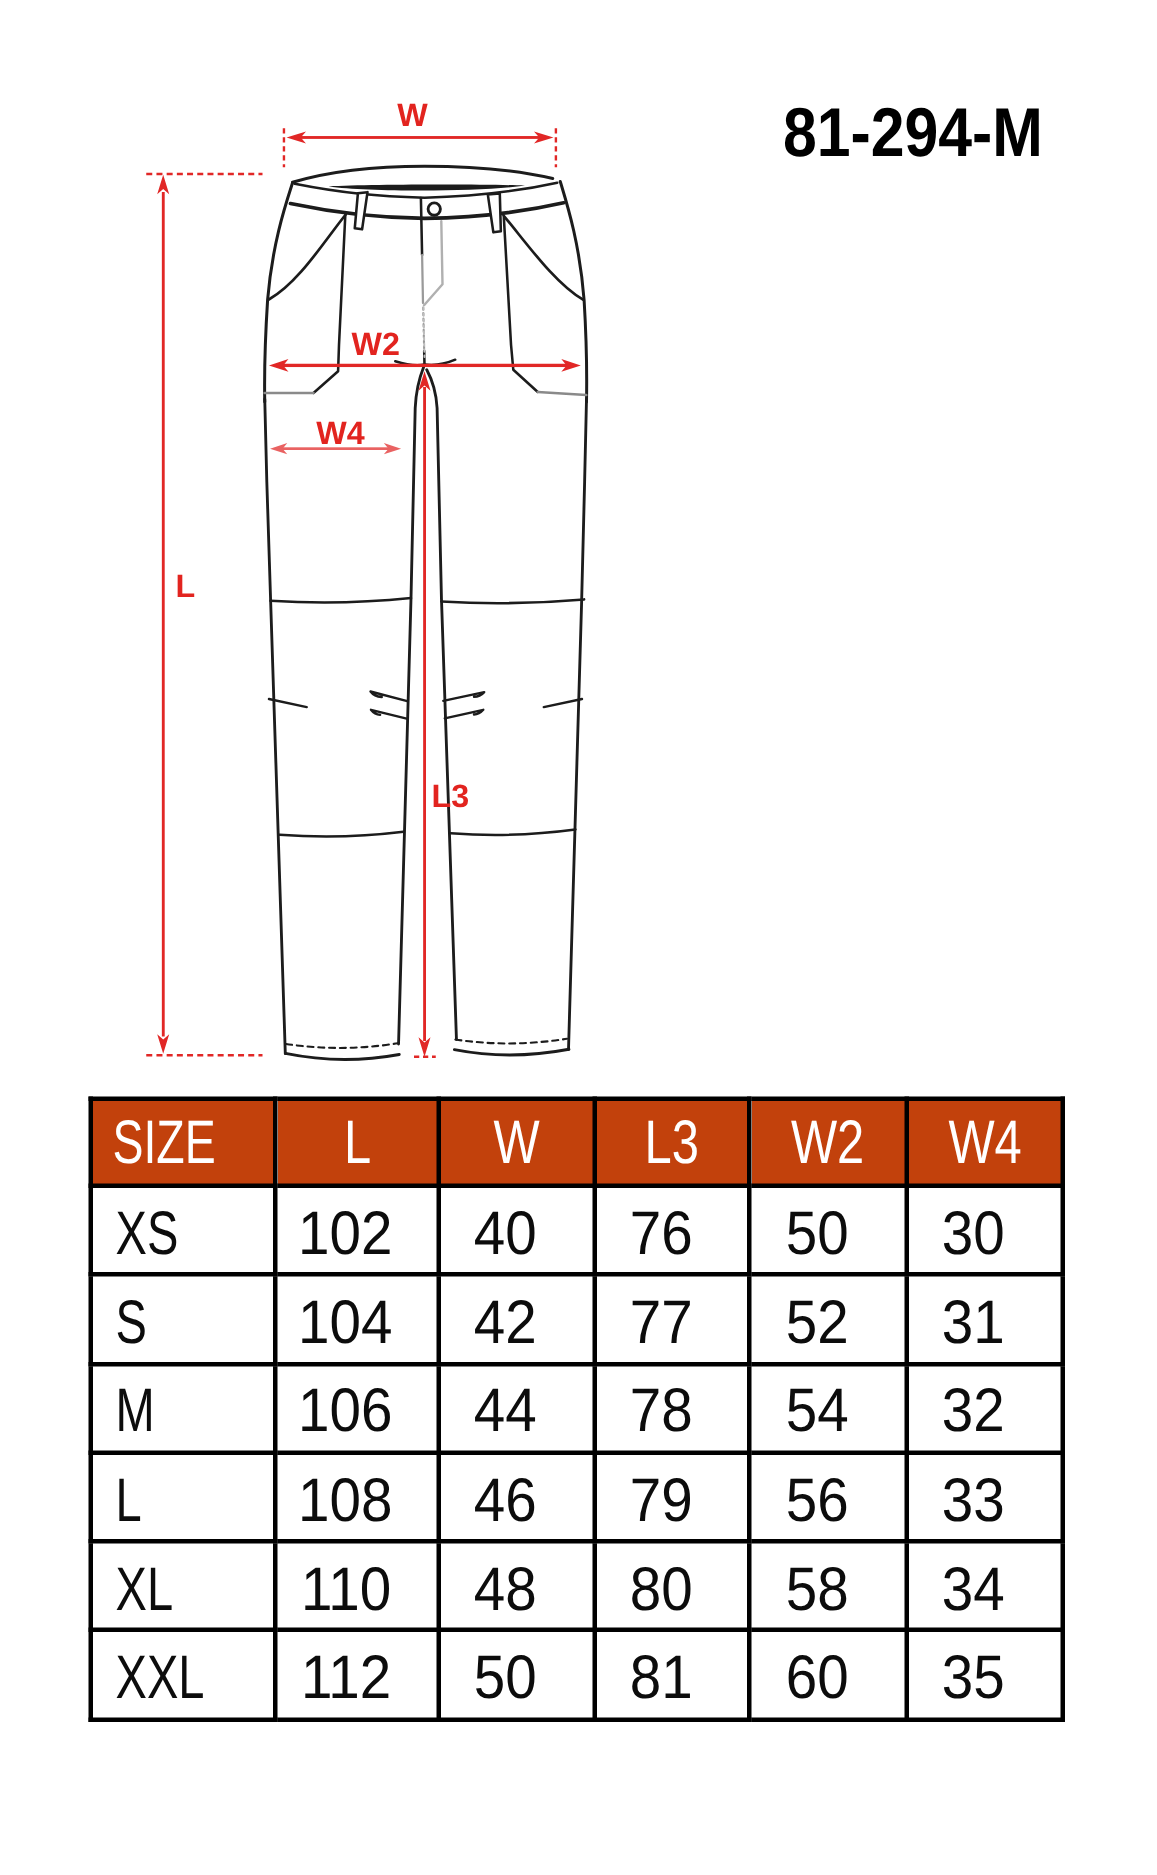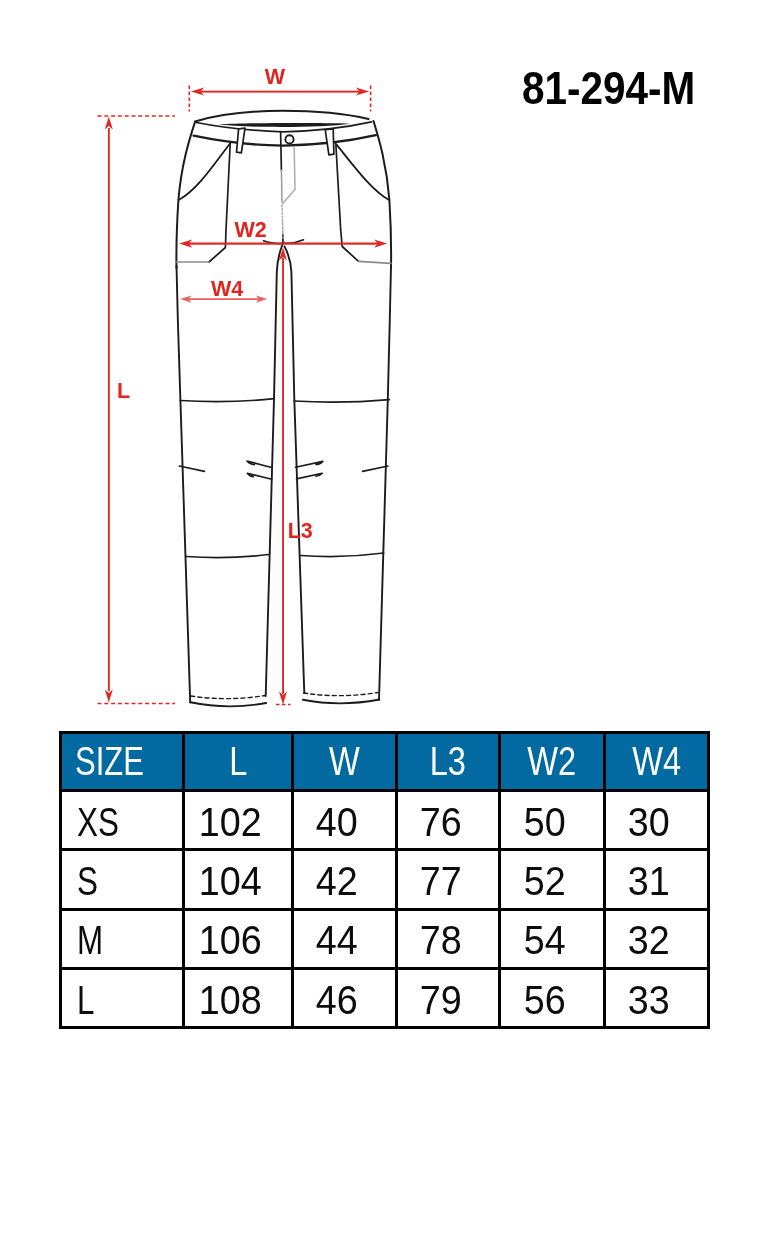--- a/index.html
+++ b/index.html
@@ -5,21 +5,21 @@
 html,body{margin:0;padding:0;background:#ffffff;}
 body{width:771px;height:1250px;font-family:"Liberation Sans",sans-serif;}
 .page{position:relative;width:771px;height:1250px;overflow:hidden;background:#fff;}
 .code{position:absolute;left:522px;top:61px;font-size:46px;font-weight:bold;color:#000;
   transform:scaleX(.88);transform-origin:0 0;white-space:nowrap;letter-spacing:0;}
 table.sizes{position:absolute;left:59px;top:731px;border-collapse:collapse;table-layout:fixed;width:648px;}
 table.sizes td{border:3px solid #000;font-size:41px;color:#0c0c0c;text-align:center;padding:0;overflow:hidden;}
 table.sizes tr:not(.hd) td{padding-top:4px;padding-right:15px;text-decoration:underline;}
 table.sizes tr{height:59.3px;}
 table.sizes tr.hd{height:58px;}
-table.sizes tr.hd td{background:#0369a1;color:#fff;font-size:41px;}
+table.sizes tr.hd td{background:#c2410c;color:#fff;font-size:41px;}
 table.sizes td.c1{text-align:left;}
 table.sizes td.c1 span{margin-left:15px;}
 .lt{display:inline-block;transform:scaleX(.765);transform-origin:0 50%;}
 .ltc{display:inline-block;transform:scaleX(.795);transform-origin:50% 50%;}
 .dg{display:inline-block;transform:scaleX(.92);transform-origin:50% 50%;}
 .sz{display:inline-block;transform:scaleX(.755);transform-origin:0 50%;}
 </style>
 </head>
 <body>
 <div class="page">
@@ -198,15 +198,31 @@
           <td><span class="dg">32</span></td>
         </tr>
 <tr>
           <td class="c1"><span class="lt">L</span></td>
           <td><span class="dg">108</span></td>
           <td><span class="dg">46</span></td>
           <td><span class="dg">79</span></td>
           <td><span class="dg">56</span></td>
           <td><span class="dg">33</span></td>
         </tr>
+<tr>
+          <td class="c1"><span class="lt">XL</span></td>
+          <td><span class="dg">110</span></td>
+          <td><span class="dg">48</span></td>
+          <td><span class="dg">80</span></td>
+          <td><span class="dg">58</span></td>
+          <td><span class="dg">34</span></td>
+        </tr>
+<tr>
+          <td class="c1"><span class="lt">XXL</span></td>
+          <td><span class="dg">112</span></td>
+          <td><span class="dg">50</span></td>
+          <td><span class="dg">81</span></td>
+          <td><span class="dg">60</span></td>
+          <td><span class="dg">35</span></td>
+        </tr>
 </tbody>
     </table>
 </div>
 
 </body></html>

